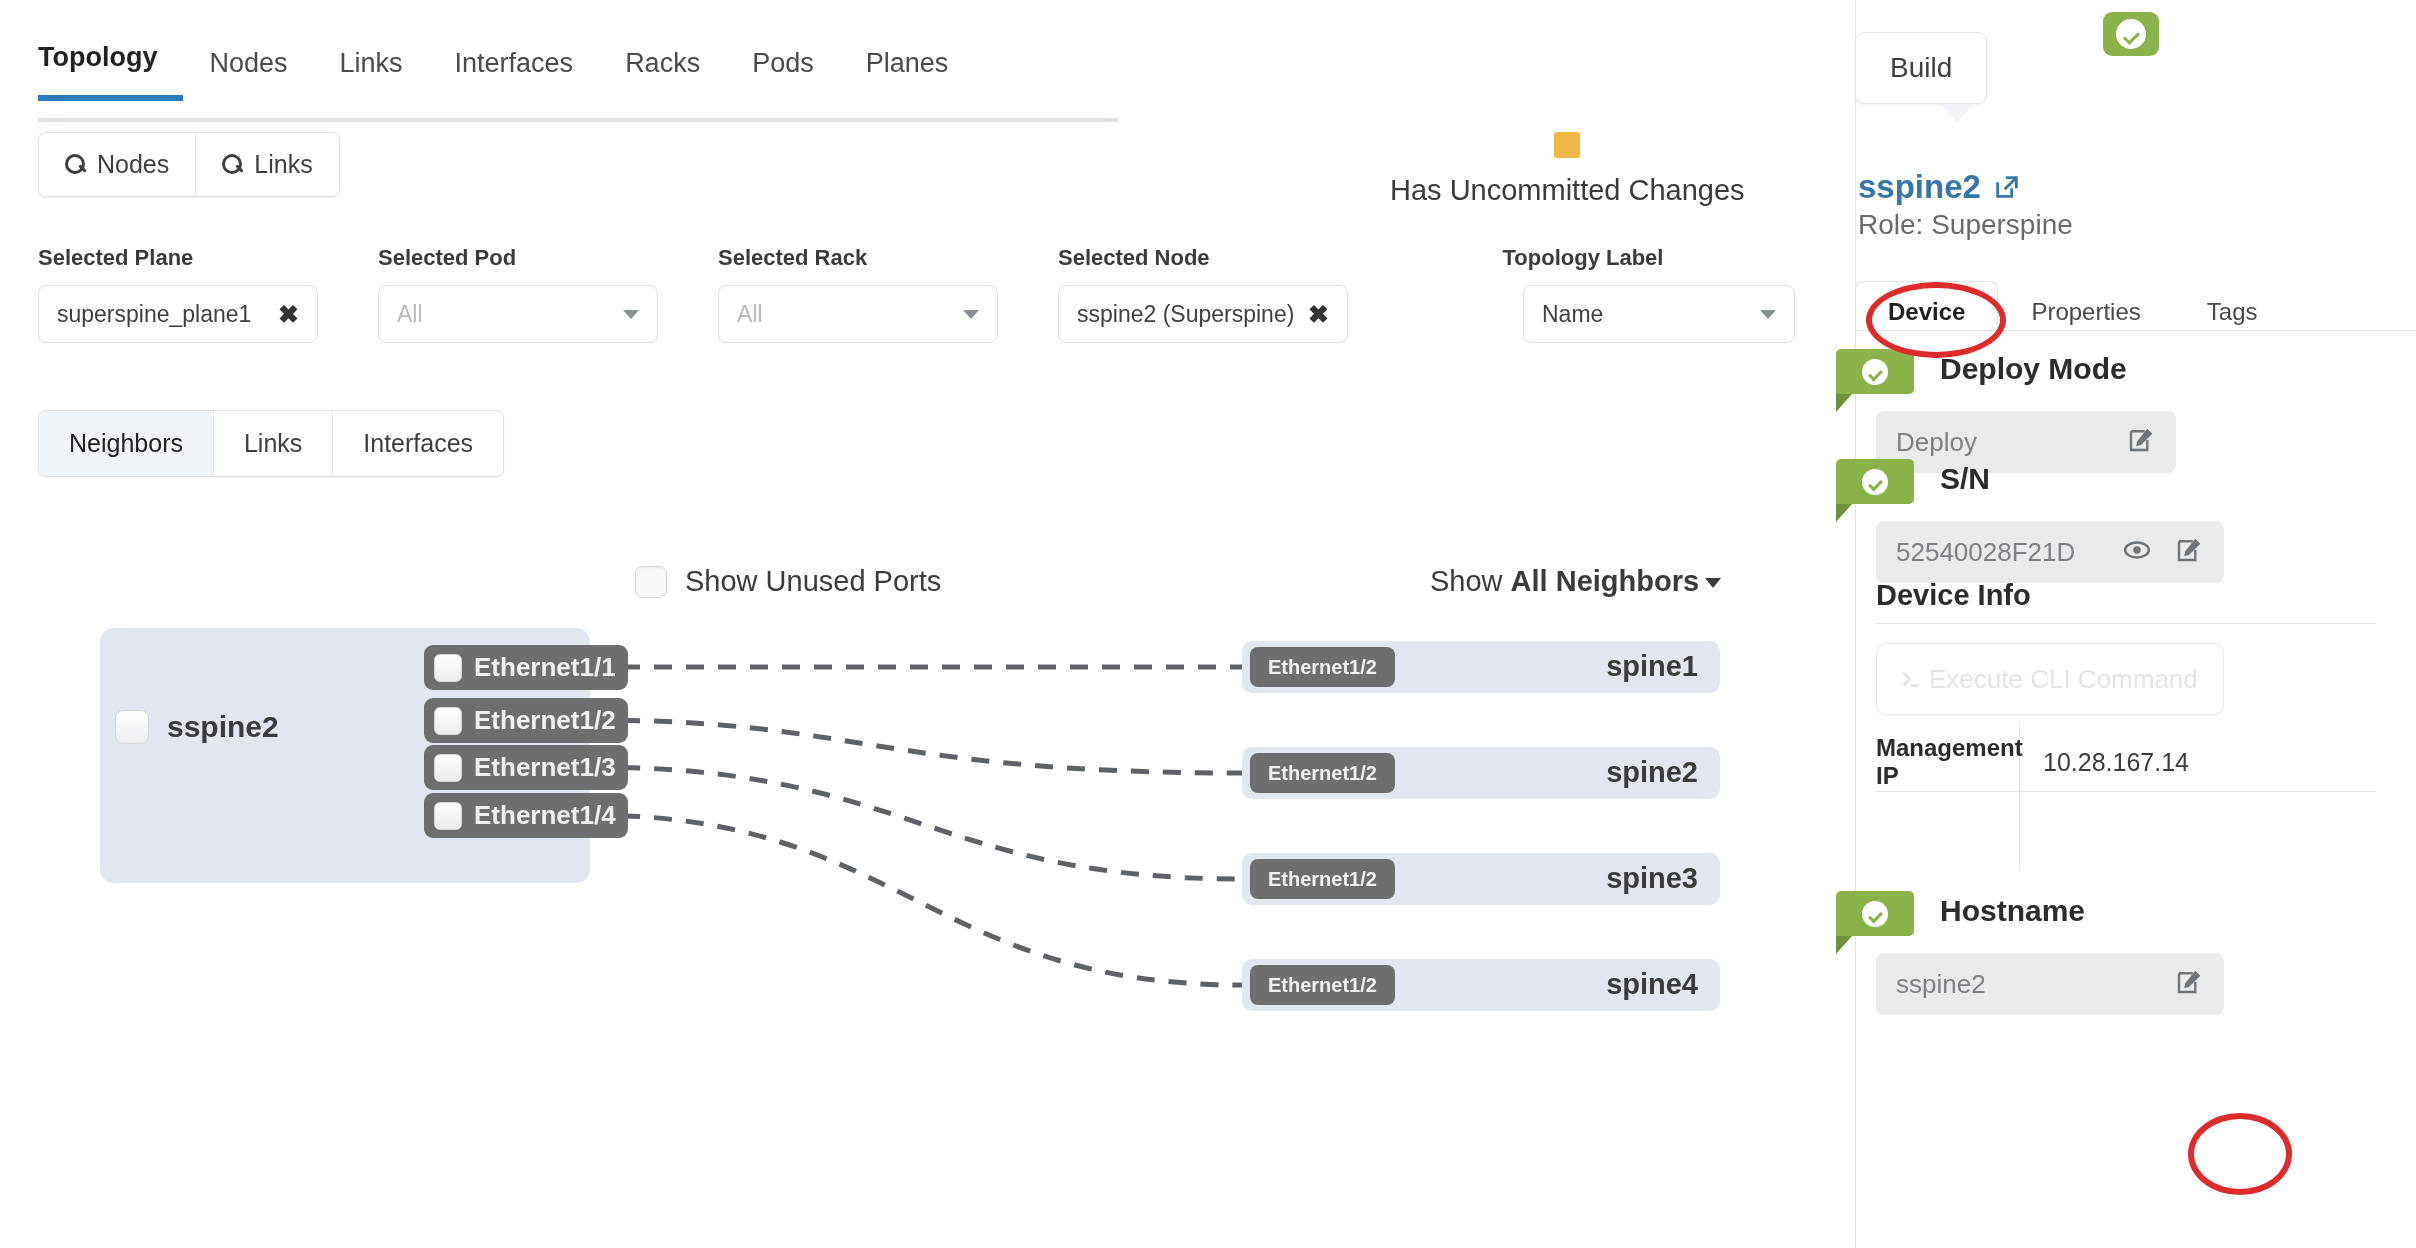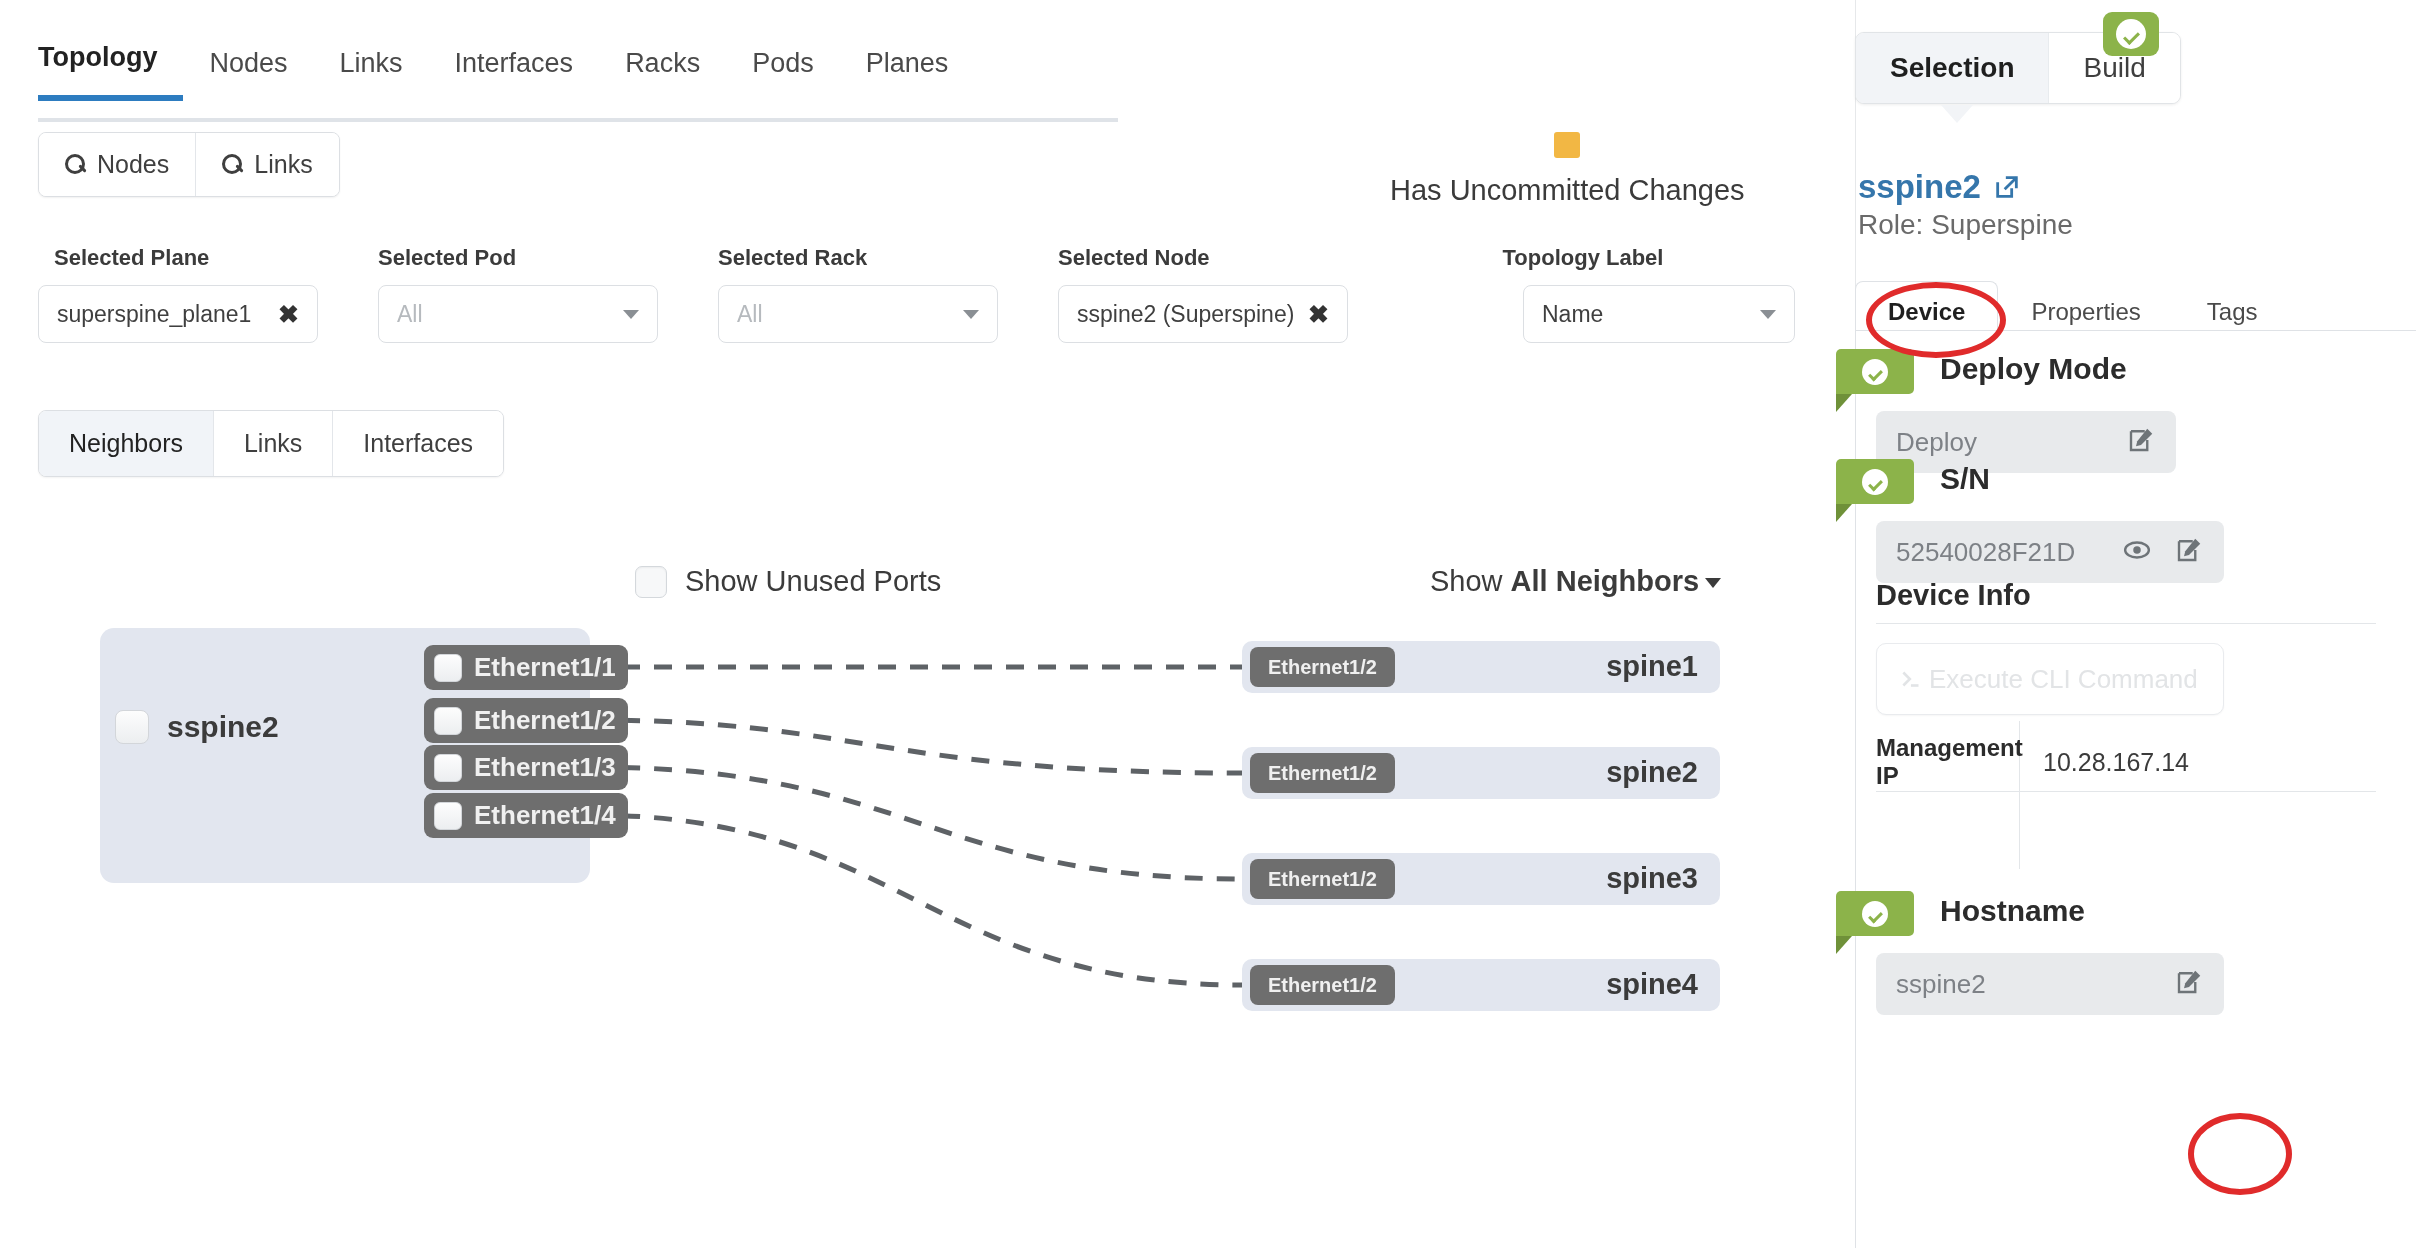--- a/index.html
+++ b/index.html
@@ -176,21 +176,21 @@
         <span>Links</span>
       </div>
     </div>
 
     <div class="uncommitted">
       <div class="swatch"></div>
       <div class="uncommitted-label">Has Uncommitted Changes</div>
     </div>
 
     <div class="filters">
-      <div class="f-label" style="left:16px; top:0;">Selected Plane</div>
+      <div class="f-label" style="left:0; top:0;">Selected Plane</div>
       <div class="f-field" style="left:0; top:40px; width:280px;">
         <span>superspine_plane1</span>
         <span class="f-chip-x">✖</span>
       </div>
 
       <div class="f-label" style="left:340px; top:0;">Selected Pod</div>
       <div class="f-field placeholder" style="left:340px; top:40px; width:280px;">
         <span>All</span>
         <span class="caret"></span>
       </div>
@@ -286,21 +286,20 @@
             <span>Ethernet1/2</span>
           </div>
         <div class="dst-name">spine4</div>
       </div>
     </div>
   </div>
 
   <div class="right-pane"></div>
 
   <div class="sel-tabs">
-    <div class="sel-tab active">Selection</div>
     <div class="sel-tab">Build</div>
   </div>
   <div class="sel-pointer"></div>
   <div class="build-badge">
     <span class="chk"></span>
   </div>
 
   <div class="dev-title">
     <span class="nm">sspine2</span>
     <span class="ext-ico">

